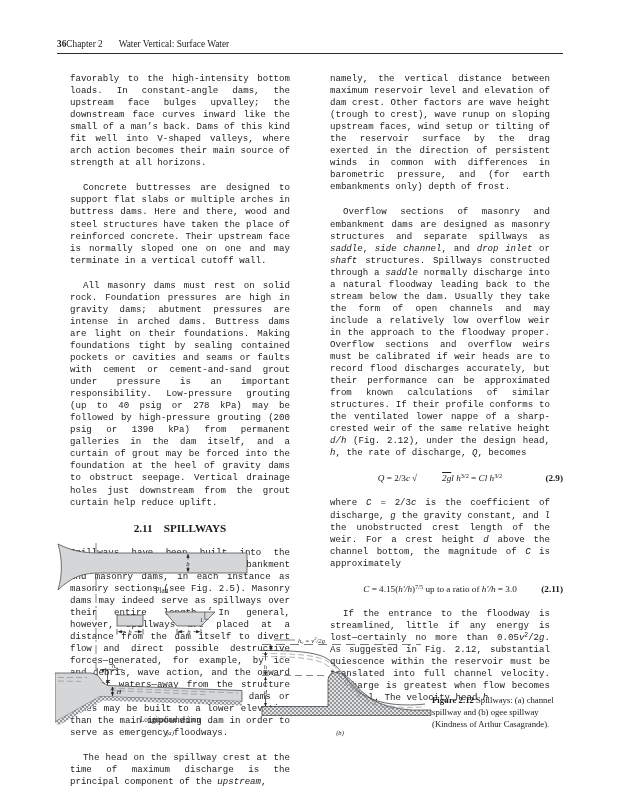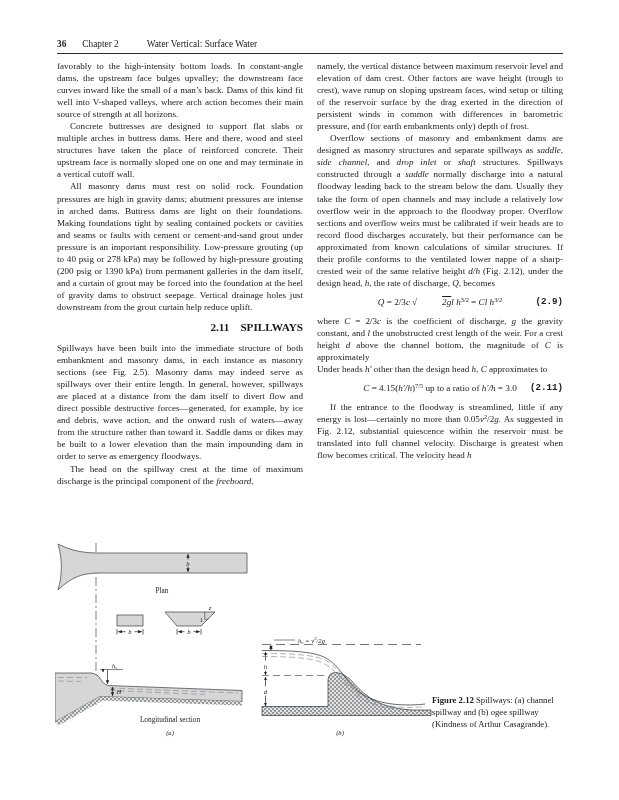--- a/index.html
+++ b/index.html
@@ -1,31 +1,31 @@
 <!DOCTYPE html>
 <html style="--page-bg: #ffffff; --text-color: #1b1b1b; --rule-color: #2b2b2b; --fig-fill: #d4d6d7; --hatch-ink: #74777a;"><head>
 <meta charset="utf-8">
 <style>
   html,body{margin:0;padding:0;background:#e9e9e9;}
   .page{position:relative;width:619px;height:800px;margin:0 auto;background:var(--page-bg,#ffffff);
         overflow:hidden;font-family:"Liberation Serif",serif;color:var(--text-color,#1b1b1b);}
   .runninghead{position:absolute;top:39px;left:57px;width:506px;font-size:9.3px;display:flex;align-items:baseline;}
-  .runninghead .pn{font-weight:bold;margin-right:16px;}
-  .runninghead .ch{margin-right:28px;}
+  .runninghead .pn{font-weight:bold;}
+  .runninghead .ch{margin-right:16px;}
   .headrule{position:absolute;top:53px;left:57px;width:506px;height:1px;background:var(--rule-color,#2b2b2b);}
   .col{position:absolute;top:60px;width:246px;font-size:9.1px;line-height:12.05px;text-align:justify;}
   .col.left{left:57px}.col.right{left:317px}
-  .col p{margin:0;text-indent:13px;}
+  .col p{margin:13px;text-indent:13px;font-family:Liberation Mono, monospace;}
   .col p.flush{text-indent:0;}
-  .sechead{margin:8px 0 9px;font-weight:bold;font-size:11.2px;text-indent:0;text-align:right;}
+  .sechead{margin:8px 0 9px;font-weight:bold;font-size:11.2px;text-indent:0;text-align:center;}
   .sechead .sn{margin-right:11px;}
   .it{font-style:italic;}
   sup.s{font-size:6.3px;vertical-align:3.2px;line-height:0;}
   .eq{position:relative;margin:7px 0;text-align:center;text-indent:0;font-size:9.2px;line-height:12px;}
-  .eq .eqnum{position:absolute;right:0;top:0;font-weight:bold;font-family:Liberation Mono, monospace;}
+  .eq .eqnum{position:absolute;right:0;top:0;font-weight:bold;}
   .radsign{margin-left:2px;}
   .rad{text-decoration:overline;padding-left:25px;}
   .figwrap{position:absolute;left:55px;top:543px;width:512px;height:216px;}
   svg text{font-family:"Liberation Serif",serif;fill:#1b1b1b;}
   svg .lbl{font-size:7.3px;}
   svg .var{font-size:6.6px;font-style:italic;}
   svg .sm{font-size:6.2px;}
   .gray{fill:var(--fig-fill,#d4d6d7);stroke:#3c3c3c;stroke-width:0.7;}
   .cl{stroke:#4a4a4a;stroke-width:0.7;stroke-dasharray:9 3 2 3;fill:none;}
   .dim{stroke:#222;stroke-width:0.7;fill:none;}
@@ -50,36 +50,35 @@
   <div class="headrule"></div>
 
   <div class="col left">
     <p class="flush">favorably to the high-intensity bottom loads. In constant-angle dams, the upstream face bulges upvalley; the downstream face curves inward like the small of a man’s back. Dams of this kind fit well into V-shaped valleys, where arch action becomes their main source of strength at all horizons.</p>
     <p>Concrete buttresses are designed to support flat slabs or multiple arches in buttress dams. Here and there, wood and steel structures have taken the place of reinforced concrete. Their upstream face is normally sloped one on one and may terminate in a vertical cutoff wall.</p>
     <p>All masonry dams must rest on solid rock. Foundation pressures are high in gravity dams; abutment pressures are intense in arched dams. Buttress dams are light on their foundations. Making foundations tight by sealing contained pockets or cavities and seams or faults with cement or cement-and-sand grout under pressure is an important responsibility. Low-pressure grouting (up to 40 psig or 278 kPa) may be followed by high-pressure grouting (200 psig or 1390 kPa) from permanent galleries in the dam itself, and a curtain of grout may be forced into the foundation at the heel of gravity dams to obstruct seepage. Vertical drainage holes just downstream from the grout curtain help reduce uplift.</p>
     <div class="sechead">
       <span class="sn">2.11</span><span>SPILLWAYS</span>
     </div>
     <p class="flush">Spillways have been built into the immediate structure of both embankment and masonry dams, in each instance as masonry sections (see Fig. 2.5). Masonry dams may indeed serve as spillways over their entire length. In general, however, spillways are placed at a distance from the dam itself to divert flow and direct possible destructive forces—generated, for example, by ice and debris, wave action, and the onward rush of waters—away from the structure rather than toward it. Saddle dams or dikes may be built to a lower elevation than the main impounding dam in order to serve as emergency floodways.</p>
-    <p><span>The head on the spillway crest at the time of maximum discharge is the principal component of the </span><span class="it">freeboard</span><span>,</span></p>
+    <p><span>The head on the spillway crest at the time of maximum discharge is the principal component of the </span><span class="it">upstream</span><span>,</span></p>
   </div>
 
   <div class="col right">
     <p class="flush">namely, the vertical distance between maximum reservoir level and elevation of dam crest. Other factors are wave height (trough to crest), wave runup on sloping upstream faces, wind setup or tilting of the reservoir surface by the drag exerted in the direction of persistent winds in common with differences in barometric pressure, and (for earth embankments only) depth of frost.</p>
     <p><span>Overflow sections of masonry and embankment dams are designed as masonry structures and separate spillways as </span><span class="it">saddle</span><span>, </span><span class="it">side channel</span><span>, and </span><span class="it">drop inlet</span><span> or </span><span class="it">shaft</span><span> structures. Spillways constructed through a </span><span class="it">saddle</span><span> normally discharge into a natural floodway leading back to the stream below the dam. Usually they take the form of open channels and may include a relatively low overflow weir in the approach to the floodway proper. Overflow sections and overflow weirs must be calibrated if weir heads are to record flood discharges accurately, but their performance can be approximated from known calculations of similar structures. If their profile conforms to the ventilated lower nappe of a sharp-crested weir of the same relative height </span><span class="it">d/h</span><span> (Fig. 2.12), under the design head, </span><span class="it">h</span><span>, the rate of discharge, </span><span class="it">Q</span><span>, becomes</span></p>
 
     <div class="eq">
       <span><span class="it">Q</span><span> = 2/3</span><span class="it">c</span><span class="radsign">√</span><span class="rad it">2g</span><span class="it">l h</span><sup class="s">3/2</sup><span> = </span><span class="it">Cl h</span><sup class="s">3/2</sup></span>
       <span class="eqnum">(2.9)</span>
     </div>
 
     <p class="flush"><span>where </span><span class="it">C</span><span> = 2/3</span><span class="it">c</span><span> is the coefficient of discharge, </span><span class="it">g</span><span> the gravity constant, and </span><span class="it">l</span><span> the unobstructed crest length of the weir. For a crest height </span><span class="it">d</span><span> above the channel bottom, the magnitude of </span><span class="it">C</span><span> is approximately</span></p>
 
 
-    <p class="flush"><span>Under heads </span><span class="it">h′</span><span> other than the design head </span><span class="it">h</span><span>, </span><span class="it">C</span><span> approximates to</span></p>
 
     <div class="eq">
       <span><span class="it">C</span><span> = 4.15(</span><span class="it">h′/h</span><span>)</span><sup class="s">7/5</sup><span> up to a ratio of </span><span class="it">h′/h</span><span> = 3.0</span></span>
       <span class="eqnum">(2.11)</span>
     </div>
 
     <p><span>If the entrance to the floodway is streamlined, little if any energy is lost—certainly no more than 0.05</span><span class="it">v</span><sup class="s">2</sup><span>/2</span><span class="it">g</span><span>. As suggested in Fig. 2.12, substantial quiescence within the reservoir must be translated into full channel velocity. Discharge is greatest when flow becomes critical. The velocity head </span><span class="it">h</span></p>
   </div>
 
   <div class="figwrap">

